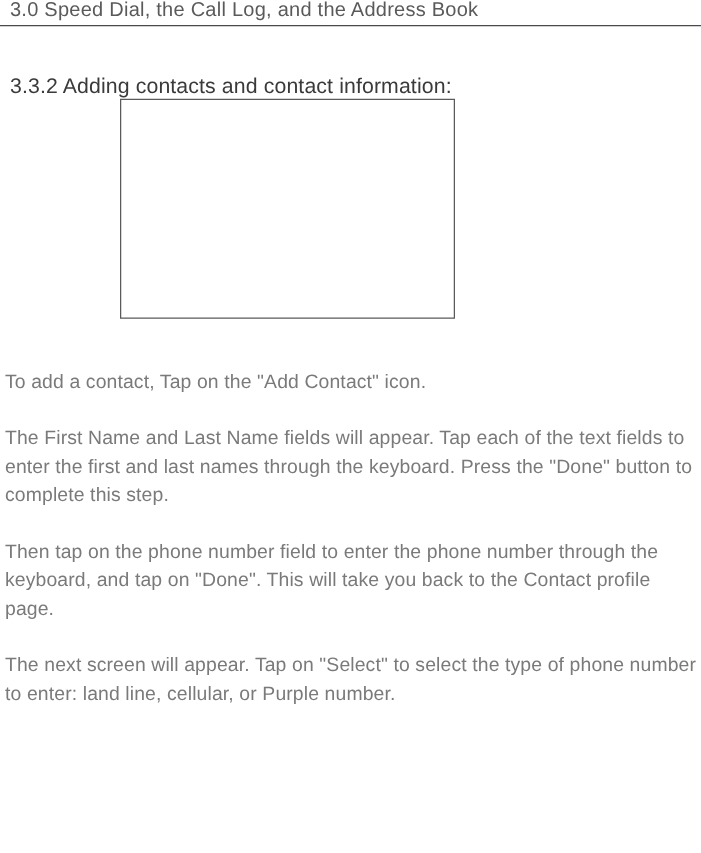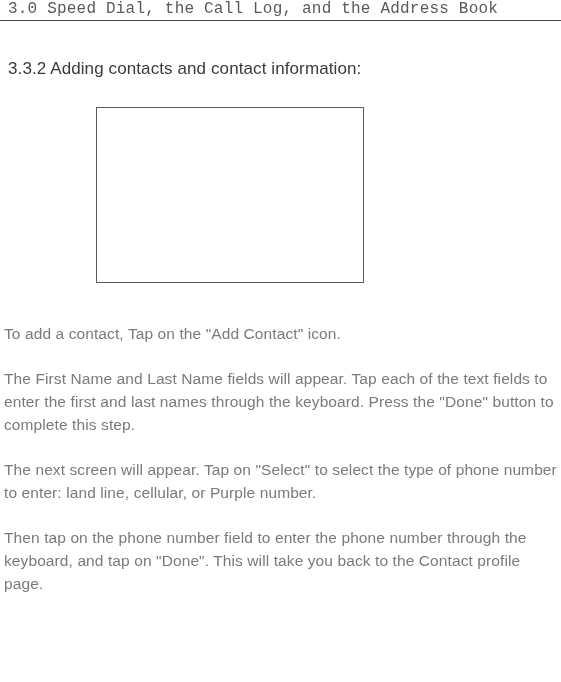--- a/index.html
+++ b/index.html
@@ -19,27 +19,25 @@
     .page-header {
       border-bottom: 1px solid #4a4a4a;
       padding: 0 8px 2px 8px;
       margin-bottom: 38px;
     }
     .page-header-text {
       font-size: 16px;
       color: #5a5a5a;
       font-weight: 400;
       letter-spacing: 0.2px;
-      font-family: Liberation Mono, monospace;
     }
     .section-heading {
       font-size: 17px;
       color: #3a3a3a;
       font-weight: 500;
-      margin-bottom: 28px;
       padding: 0 8px;
       letter-spacing: 0.1px;
     }
     .image-placeholder {
       width: 268px;
       height: 176px;
       border: 1px solid #5a5a5a;
       margin: 0 0 40px 96px;
     }
     .body-content {
@@ -64,15 +62,15 @@
   <div class="page-header-text">3.0 Speed Dial, the Call Log, and the Address Book</div>
 </div>
 
 <div class="section-heading">3.3.2  Adding contacts and contact information:</div>
 
 <div class="image-placeholder"></div>
 
 <div class="body-content">
   <p class="paragraph">To add a contact, Tap on the "Add Contact" icon.</p>
   <p class="paragraph">The First Name and Last Name fields will appear. Tap each of the text fields to enter the first and last names through the keyboard. Press the "Done" button to complete this step.</p>
+  <p class="paragraph">Then tap on the phone number field to enter the phone number through the keyboard, and tap on "Done". This will take you back to the Contact profile page.</p>
   <p class="paragraph">The next screen will appear. Tap on "Select" to select the type of phone number to enter: land line, cellular, or Purple number.</p>
-  <p class="paragraph">Then tap on the phone number field to enter the phone number through the keyboard, and tap on "Done". This will take you back to the Contact profile page.</p>
 </div>
 
 </body></html>

